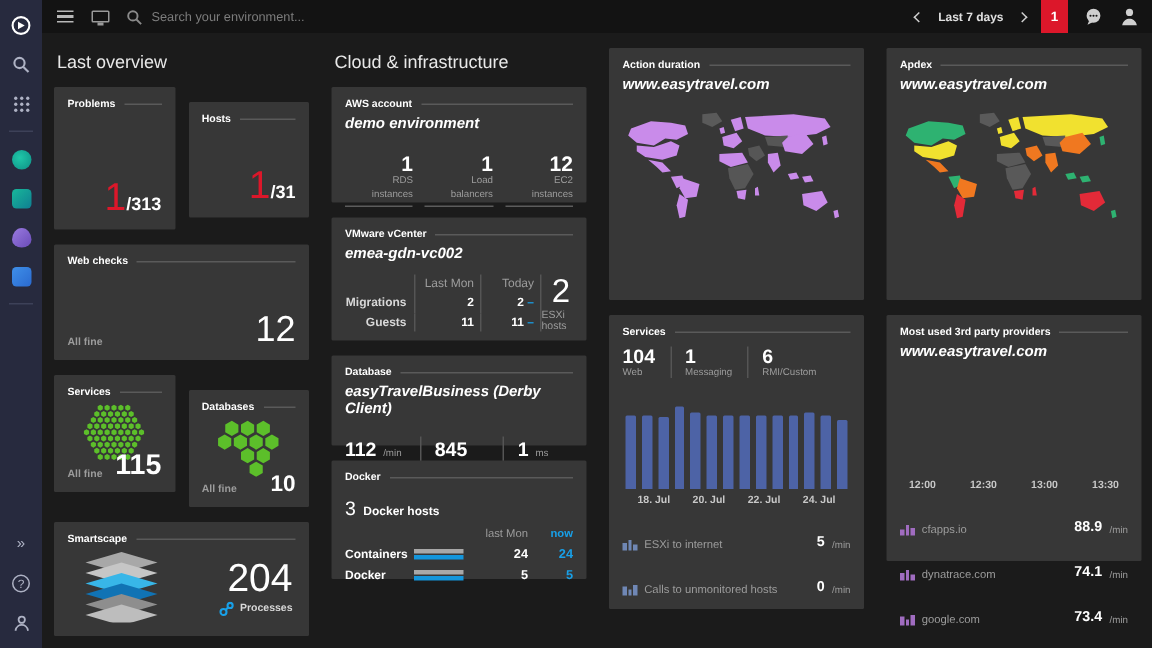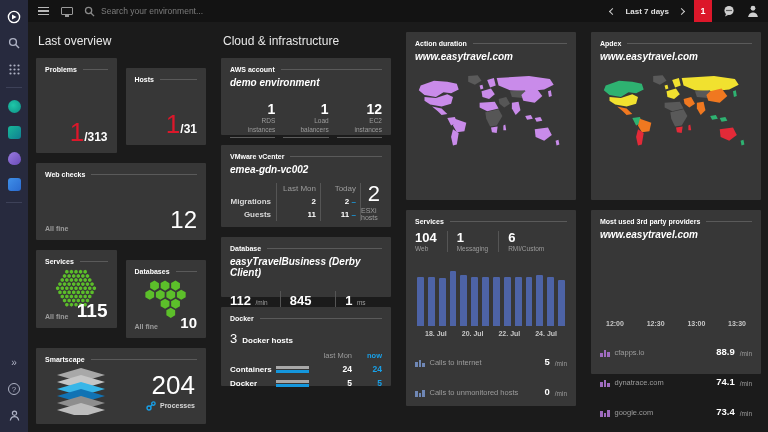--- a/index.html
+++ b/index.html
@@ -576,21 +576,21 @@
           <span>22. Jul</span>
           <span>24. Jul</span>
       </div>
       <div class="legend">
         <div class="lrow">
           <span class="licon blue">
               <i style="height:5px"></i>
               <i style="height:7px"></i>
               <i style="height:4px"></i>
             </span>
-          <span class="lbl">Calls to internet</span>
+          <span class="lbl">ESXi to internet</span>
           <span class="v">5</span>
             <span class="u">/min</span>
         </div>
         <div class="lrow">
           <span class="licon blue">
               <i style="height:6px"></i>
               <i style="height:4px"></i>
               <i style="height:7px"></i>
             </span>
           <span class="lbl">Calls to unmonitored hosts</span>

